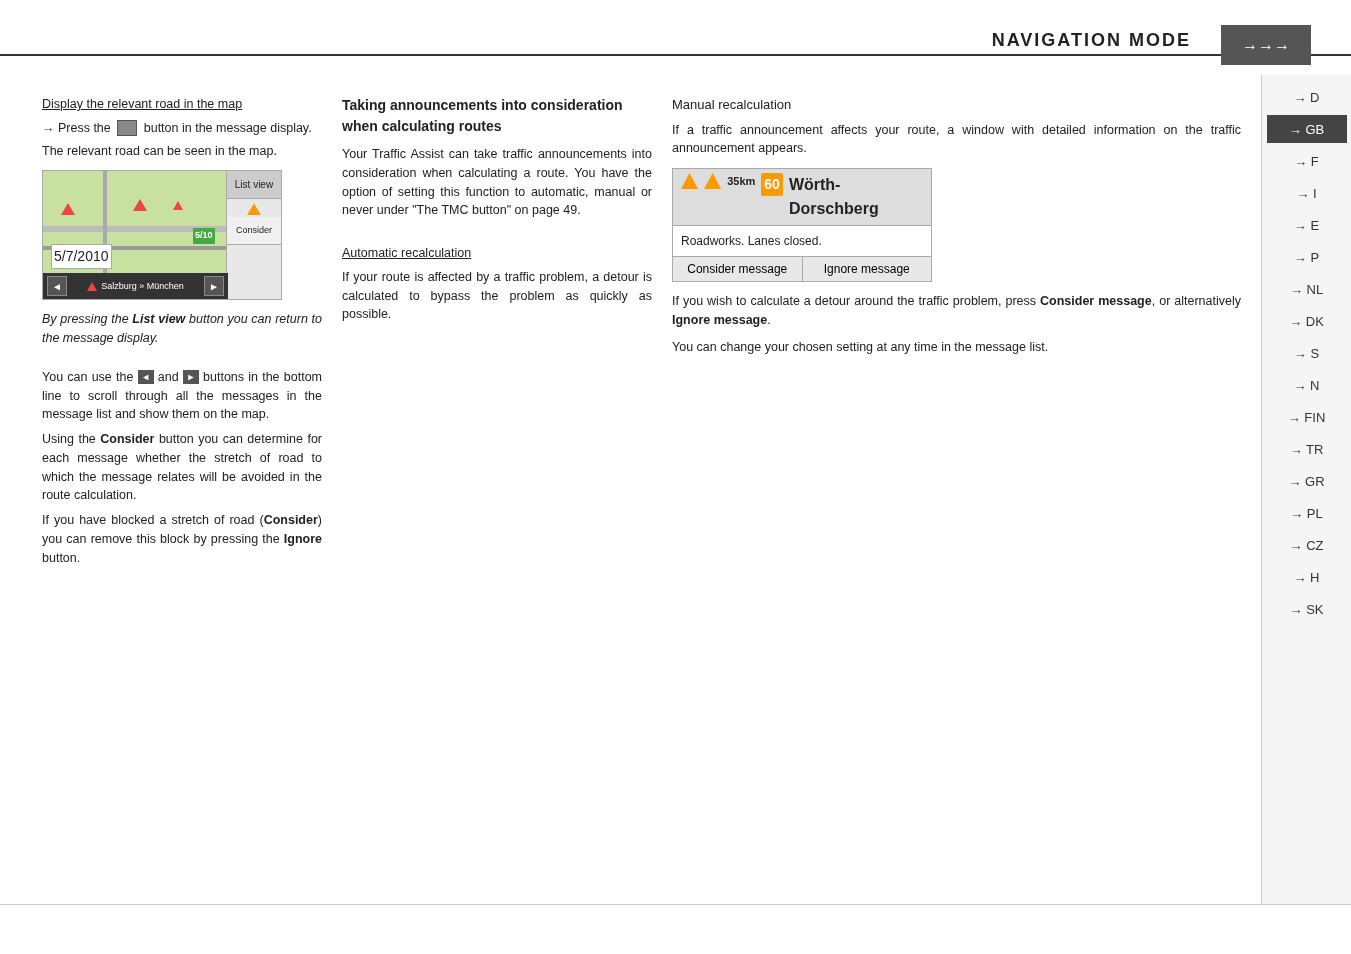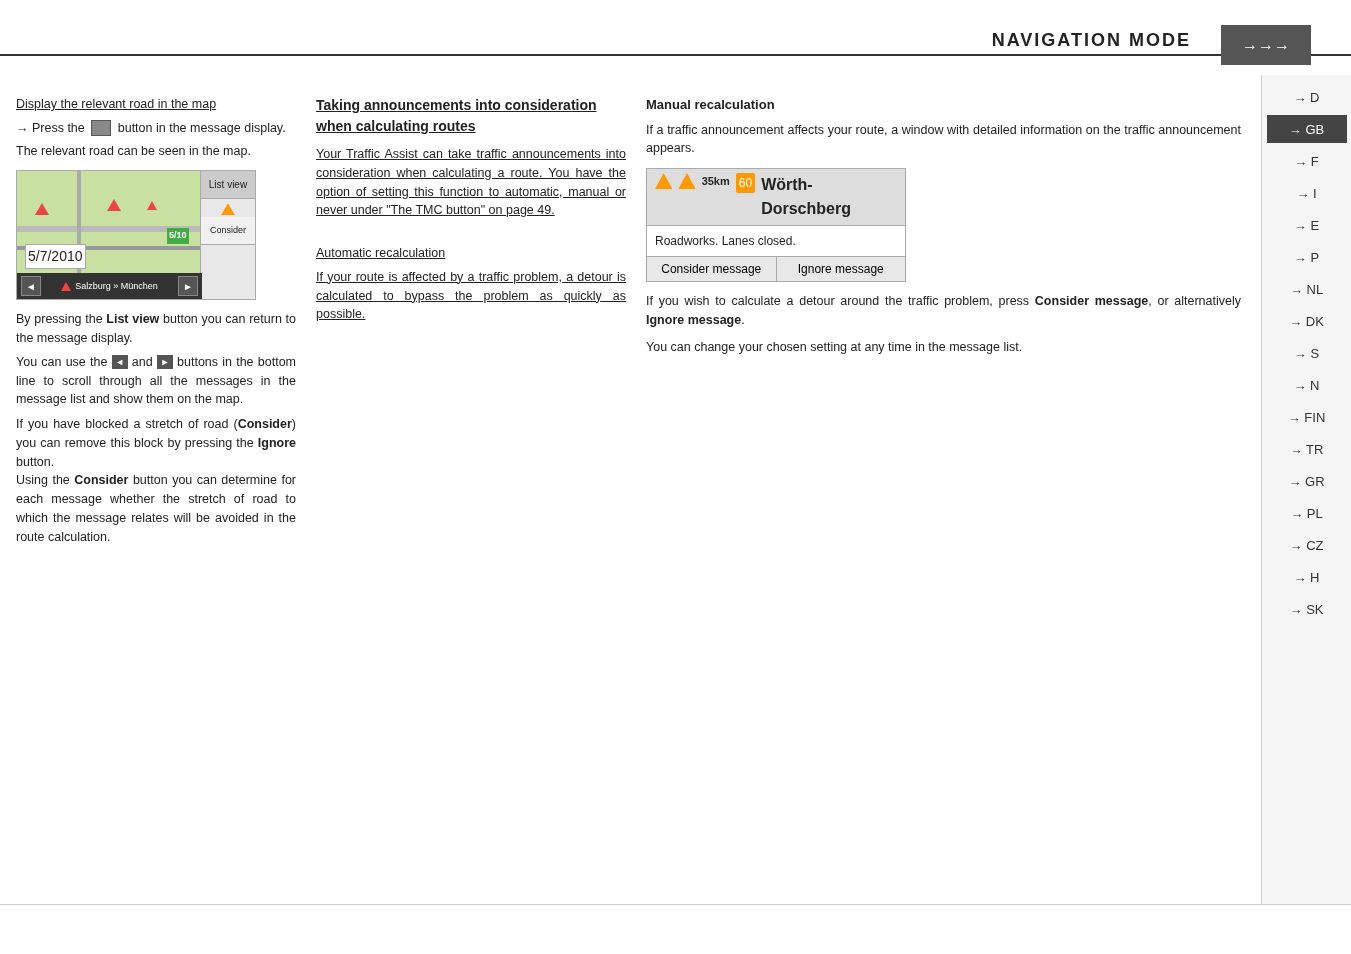--- a/index.html
+++ b/index.html
@@ -78,21 +78,21 @@
 
     
     .main-content {
       position: absolute;
       top: 75px;
       left: 0;
       right: 90px;
       bottom: 50px;
       background: #fff;
       display: flex;
-      padding: 20px 20px 20px 16px;
+      padding: 20px 20px 20px 42px;
       gap: 20px;
     }
 
     
     .col-left {
       flex: 0 0 280px;
       font-size: 12.5px;
       line-height: 1.5;
     }
     .col-left .section-title {
@@ -179,21 +179,20 @@
       font-size: 10px;
       border: 1px solid #888;
       cursor: pointer;
     }
 
     
     .col-mid {
       flex: 0 0 310px;
       font-size: 12.5px;
       line-height: 1.5;
-      text-decoration: underline;
     }
     .col-mid .section-title-bold {
       font-weight: bold;
       font-size: 14px;
       margin-bottom: 8px;
     }
     .sub-section-title {
       text-decoration: underline;
       font-size: 12.5px;
       margin-top: 24px;
@@ -234,24 +233,24 @@
       background: #f90;
       clip-path: polygon(50% 0%, 100% 100%, 0% 100%);
     }
     .traffic-dist {
       font-size: 11px;
       font-weight: bold;
     }
     .traffic-speed-badge {
       background: #f90;
       color: #fff;
-      font-size: 12px;
+      font-size: 14px;
       padding: 1px 3px;
       border-radius: 2px;
-      font-weight: normal;
+      font-weight: bold;
     }
     .traffic-location {
       font-size: 16px;
       font-weight: bold;
     }
     .traffic-box-body {
       padding: 6px 8px;
       font-size: 12px;
     }
     .traffic-box-footer {
@@ -365,44 +364,44 @@
       <div class="map-bottom-bar">
         <div class="map-nav-btn">◄</div>
         <div style="display:flex;align-items:center;gap:4px;">
           <div style="width:0;height:0;border-left:5px solid transparent;border-right:5px solid transparent;border-bottom:9px solid #e44;"></div>
           <span style="font-size:9px;">Salzburg » München</span>
         </div>
         <div class="map-nav-btn">►</div>
       </div>
     </div>
 
-    <p style="margin-bottom:5px;text-align:justify;">
+    <p style="margin-bottom:20px;text-align:justify;font-style:italic;">
       <span>By pressing the </span><span class="bold">List view</span><span> button you can return to the message display.</span>
     </p>
     <p style="margin-bottom:6px;text-align:justify;">
       <span>You can use the </span><span style="display:inline-block;width:16px;height:14px;background:#555;vertical-align:middle;color:#fff;font-size:9px;text-align:center;line-height:14px;">◄</span><span> and </span><span style="display:inline-block;width:16px;height:14px;background:#555;vertical-align:middle;color:#fff;font-size:9px;text-align:center;line-height:14px;">►</span><span> buttons in the bottom line to scroll through all the messages in the message list and show them on the map.</span>
     </p>
+    <p style="margin-bottom:6px;text-align:justify;">
+      <span>Using the </span><span class="bold">Consider</span><span> button you can determine for each message whether the stretch of road to which the message relates will be avoided in the route calculation.</span>
+    </p>
     <p style="text-align:justify;">
       <span>If you have blocked a stretch of road (</span><span class="bold">Consider</span><span>) you can remove this block by pressing the </span><span class="bold">Ignore</span><span> button.</span>
     </p>
-    <p style="margin-bottom:6px;text-align:justify;">
-      <span>Using the </span><span class="bold">Consider</span><span> button you can determine for each message whether the stretch of road to which the message relates will be avoided in the route calculation.</span>
-    </p>
   </div>
 
   <div class="col-mid">
     <div class="section-title-bold">Taking announcements into consideration when calculating routes</div>
     <p class="text-block" style="margin-bottom:12px;">Your Traffic Assist can take traffic announcements into consideration when calculating a route. You have the option of setting this function to automatic, manual or never under "The TMC button" on page 49.</p>
 
     <div class="sub-section-title">Automatic recalculation</div>
     <p class="text-block">If your route is affected by a traffic problem, a detour is calculated to bypass the problem as quickly as possible.</p>
   </div>
 
   <div class="col-right">
-    <div class="section-title-bold" style="font-weight:bold;margin-bottom:6px;">Manual recalculation</div>
+    <div class="section-title-bold" style="font-weight:normal;margin-bottom:6px;">Manual recalculation</div>
     <p class="text-block" style="margin-bottom:10px;">If a traffic announcement affects your route, a window with detailed information on the traffic announcement appears.</p>
 
     <div class="traffic-box">
       <div class="traffic-box-header">
         <div class="traffic-icon"></div>
         <div class="traffic-icon"></div>
         <span class="traffic-dist">35km</span>
         <span class="traffic-speed-badge">60</span>
         <span class="traffic-location">Wörth-Dorschberg</span>
       </div>

